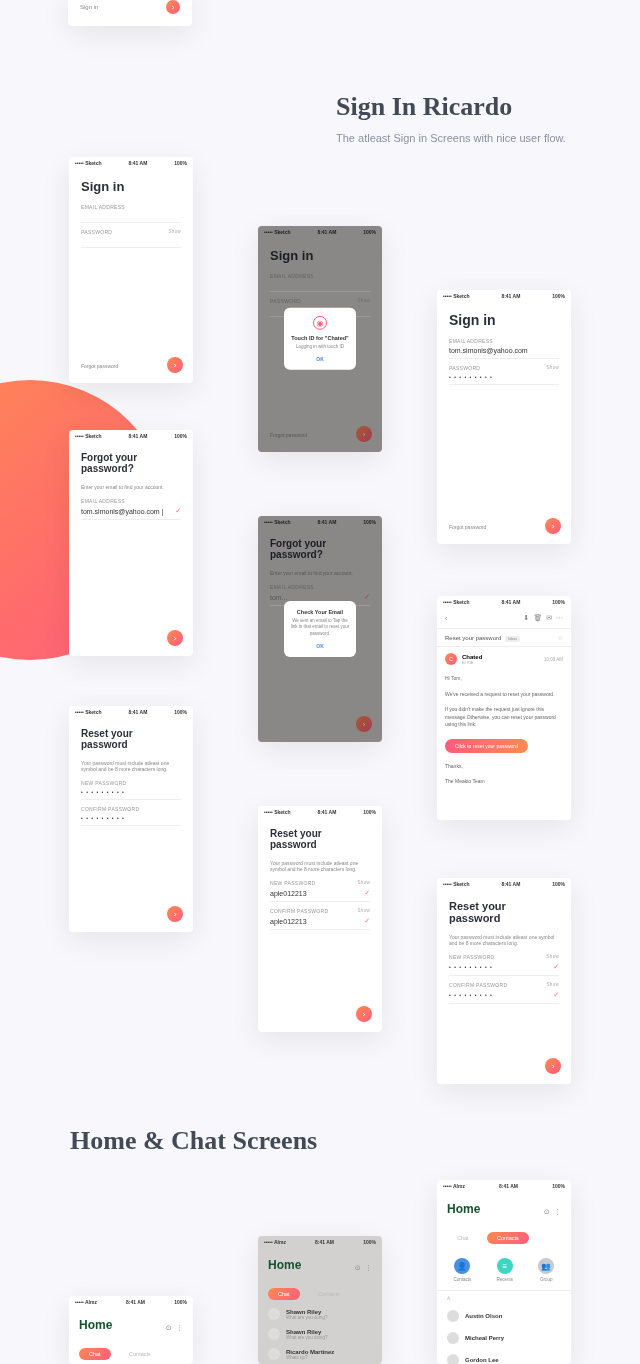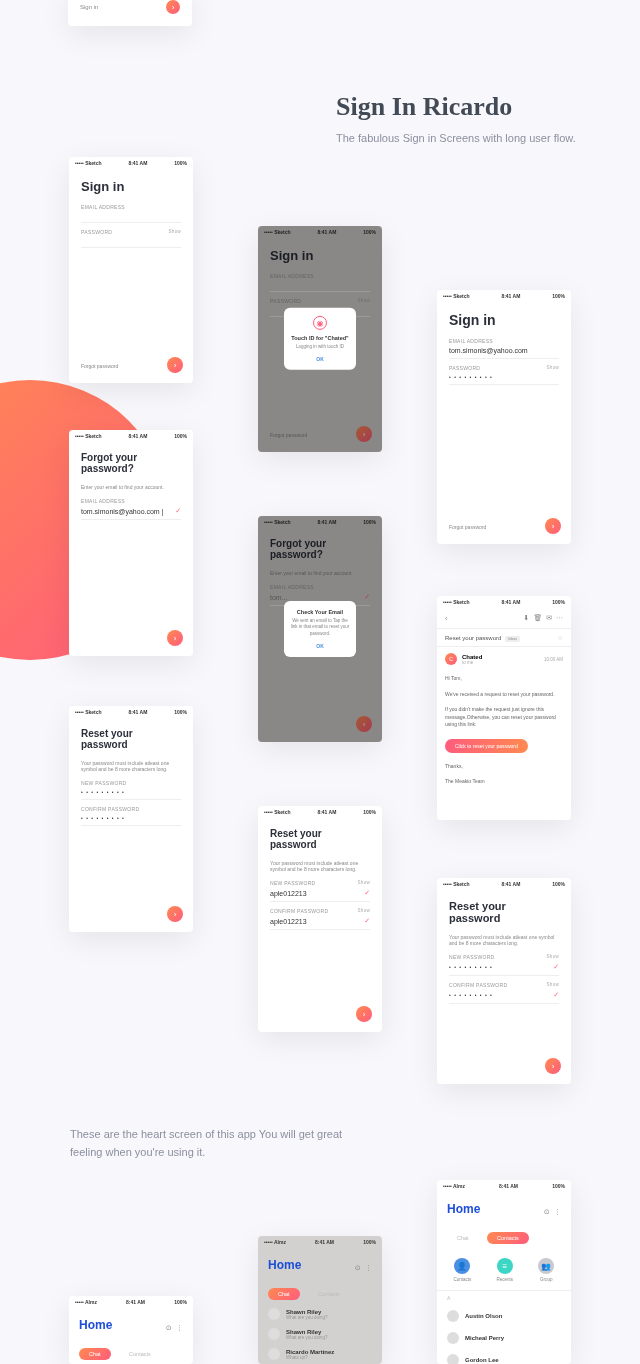--- a/index.html
+++ b/index.html
@@ -30,21 +30,21 @@
 .modal-ok{font-size:5px;color:#4a90e2;font-weight:600}
 .touchid{width:14px;height:14px;border-radius:50%;border:1px solid #ff5c7c;margin:0 auto 5px;display:flex;align-items:center;justify-content:center;color:#ff5c7c;font-size:8px}
 .email-hdr{padding:6px 8px;display:flex;align-items:center;gap:4px;border-bottom:1px solid #eee}
 .email-sub{padding:5px 8px;font-size:6px;color:#555;border-bottom:1px solid #eee;display:flex;justify-content:space-between;align-items:center}
 .sender-row{padding:6px 8px;display:flex;align-items:center;gap:5px}
 .avatar-sm{width:12px;height:12px;border-radius:50%;background:linear-gradient(135deg,#ff8a50,#ff5c7c);color:#fff;font-size:5px;display:flex;align-items:center;justify-content:center}
 .email-body{padding:4px 8px;font-size:5px;color:#666;line-height:1.5}
 .email-btn{display:inline-block;margin:6px 8px;background:linear-gradient(90deg,#ff5c7c,#ff8a50);color:#fff;font-size:5px;padding:4px 10px;border-radius:10px}
 .tag{font-size:3.5px;background:#eee;padding:1px 3px;border-radius:2px;color:#888;margin-left:4px}
 .home-hdr{padding:8px 10px;display:flex;justify-content:space-between;align-items:center}
-.home-title{font-size:12px;font-weight:700;color:#1d4ed8}
+.home-title{font-size:12px;font-weight:700;color:#14532d}
 .pill{display:inline-block;padding:3px 10px;border-radius:10px;font-size:5.5px;margin-right:4px}
 .pill.active{background:linear-gradient(135deg,#ff8a50,#ff5c7c);color:#fff}
 .pill.inactive{color:#bbb}
 .cat-row{display:flex;justify-content:space-around;padding:8px 4px;border-bottom:1px solid #eee}
 .cat{display:flex;flex-direction:column;align-items:center;gap:3px}
 .cat-icon{width:16px;height:16px;border-radius:50%;display:flex;align-items:center;justify-content:center;color:#fff;font-size:8px}
 .cat-label{font-size:4.5px;color:#888}
 .contact-row{display:flex;align-items:center;gap:6px;padding:5px 10px}
 .avatar-c{width:12px;height:12px;border-radius:50%;background:#ddd}
 .chat-row{display:flex;align-items:center;gap:6px;padding:4px 10px}
@@ -59,21 +59,21 @@
 
 <div class="phone" style="left:68px;top:-10px;width:124px;height:36px">
   <div style="padding:10px 12px;display:flex;justify-content:space-between;align-items:center">
     <span style="font-size:6px;color:#888">Sign in</span>
     <div class="fab" style="position:static;width:14px;height:14px">›</div>
   </div>
 </div>
 
 <div class="intro1">
   <div class="section-title">Sign In Ricardo</div>
-  <div class="section-desc">The fabulous Sign in Screens with long user flow.</div>
+  <div class="section-desc">The atleast Sign in Screens with nice user flow.</div>
 </div>
 
 <div class="phone" style="left:69px;top:157px;width:124px;height:226px">
   <div class="statusbar">
       <span>••••• Sketch</span>
       <span>8:41 AM</span>
       <span>100%</span>
     </div>
   <div class="p-content">
     <div class="p-title">Sign in</div>
@@ -289,21 +289,21 @@
       </div>
     <div class="field-val">
         <span class="dots">• • • • • • • • •</span>
         <span class="check">✓</span>
       </div>
   </div>
   <div class="fab">›</div>
 </div>
 
 <div class="intro2">
-  <div class="section-desc" style="max-width:290px">These are the heart screen of this app You will get great feeling when you're using it.</div>
+  <div class="section-title">Home &amp; Chat Screens</div>
 </div>
 
 <div class="phone" style="left:69px;top:1296px;width:124px;height:68px">
   <div class="statusbar">
       <span>••••• Almz</span>
       <span>8:41 AM</span>
       <span>100%</span>
     </div>
   <div class="home-hdr">
     <div class="home-title">Home</div>

